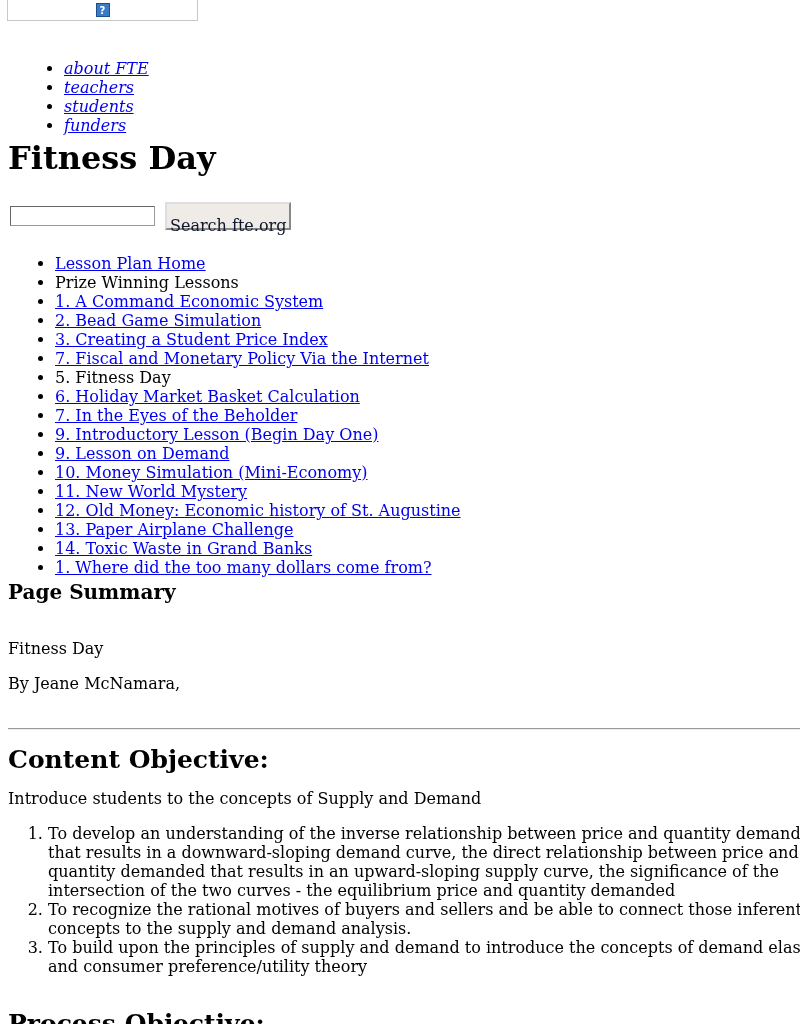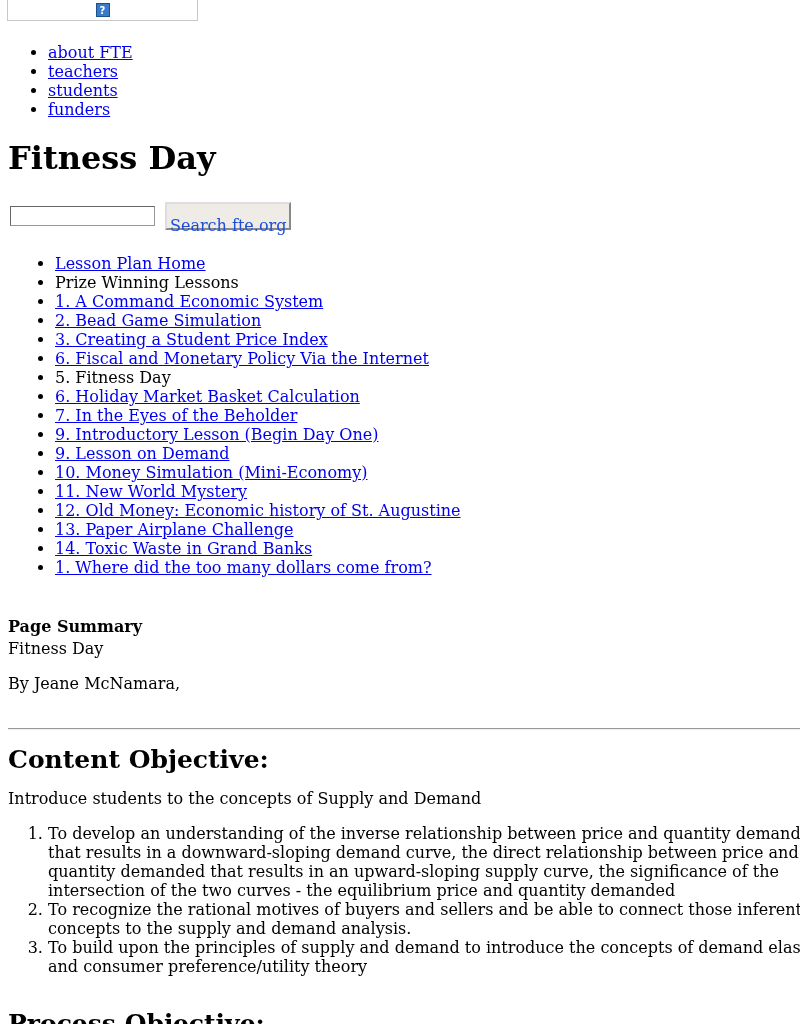--- a/index.html
+++ b/index.html
@@ -18,40 +18,40 @@
     border: 1px solid #c8c8c8; border-top: none; box-sizing: border-box;
     display: flex; align-items: center; justify-content: center;
   }
   .help-icon {
     width: 14px; height: 14px; background: #3a7bc8; border: 1px solid #1d4f8f;
     color: #fff; font-family: "DejaVu Sans", sans-serif; font-size: 10px; font-weight: bold;
     display: flex; align-items: center; justify-content: center; box-sizing: border-box;
   }
   ul, ol { margin: 0; padding-left: 40px; }
   li { line-height: 19px; }
-  .topnav { position: absolute; left: 8px; top: 43px; margin: 0; }
+  .topnav { position: absolute; left: 8px; top: 43px; margin: 16px; font-style: italic; }
   .topnav li { line-height: 19px; }
   h1 {
     position: absolute; left: 8px; top: 138px; margin: 0;
     font-size: 32px; font-weight: bold; line-height: 40px;
   }
   .search { position: absolute; left: 10px; top: 202px; display: flex; align-items: center; }
   .search input {
     width: 145px; height: 20px; border: 1px solid #999; border-top-color: #666; border-left-color: #666;
     box-sizing: border-box; padding: 0; margin: 0; font-size: 13px;
   }
   .search button {
     margin-left: 10px; height: 27px; padding: 12px 3px;
     font-family: "DejaVu Serif", serif; font-size: 16px;
-    background: #efebe7; border: 2px outset #ddd; color: #1d4ed8;
+    background: #efebe7; border: 2px outset #ddd; color: #0f172a;
   }
   .lessons { position: absolute; left: 8px; top: 247px; margin: 7px; }
   h2 {
-    position: absolute; left: 8px; top: 612px; margin: 0;
-    font-size: 16px; font-weight: bold; line-height: 30px;
+    position: absolute; left: 8px; top: 577px; margin: 0;
+    font-size: 20px; font-weight: bold; line-height: 30px;
   }
   .p { position: absolute; left: 8px; margin: 0; line-height: 19px; }
   hr {
     position: absolute; left: 8px; top: 728px; width: 792px; margin: 0;
     border: none; border-top: 1px solid #9a9a9a; border-bottom: 1px solid #eee; height: 0;
   }
   h3 {
     position: absolute; left: 8px; margin: 0;
     font-size: 25px; font-weight: bold; line-height: 24px;
   }
@@ -81,21 +81,21 @@
   <input type="text" placeholder="" style="">
   <button type="submit">Search fte.org</button>
 </form>
 
 <ul class="lessons">
   <li><a href="#">Lesson Plan Home</a></li>
   <li><span>Prize Winning Lessons</span></li>
   <li><a href="#">1. A Command Economic System</a></li>
   <li><a href="#">2. Bead Game Simulation</a></li>
   <li><a href="#">3. Creating a Student Price Index</a></li>
-  <li><a href="#">6. Fiscal and Monetary Policy Via the Internet</a></li>
+  <li><a href="#">7. Fiscal and Monetary Policy Via the Internet</a></li>
   <li><span>5. Fitness Day</span></li>
   <li><a href="#">6. Holiday Market Basket Calculation</a></li>
   <li><a href="#">7. In the Eyes of the Beholder</a></li>
   <li><a href="#">9. Introductory Lesson (Begin Day One)</a></li>
   <li><a href="#">9. Lesson on Demand</a></li>
   <li><a href="#">10. Money Simulation (Mini-Economy)</a></li>
   <li><a href="#">11. New World Mystery</a></li>
   <li><a href="#">12. Old Money: Economic history of St. Augustine</a></li>
   <li><a href="#">13. Paper Airplane Challenge</a></li>
   <li><a href="#">14. Toxic Waste in Grand Banks</a></li>

